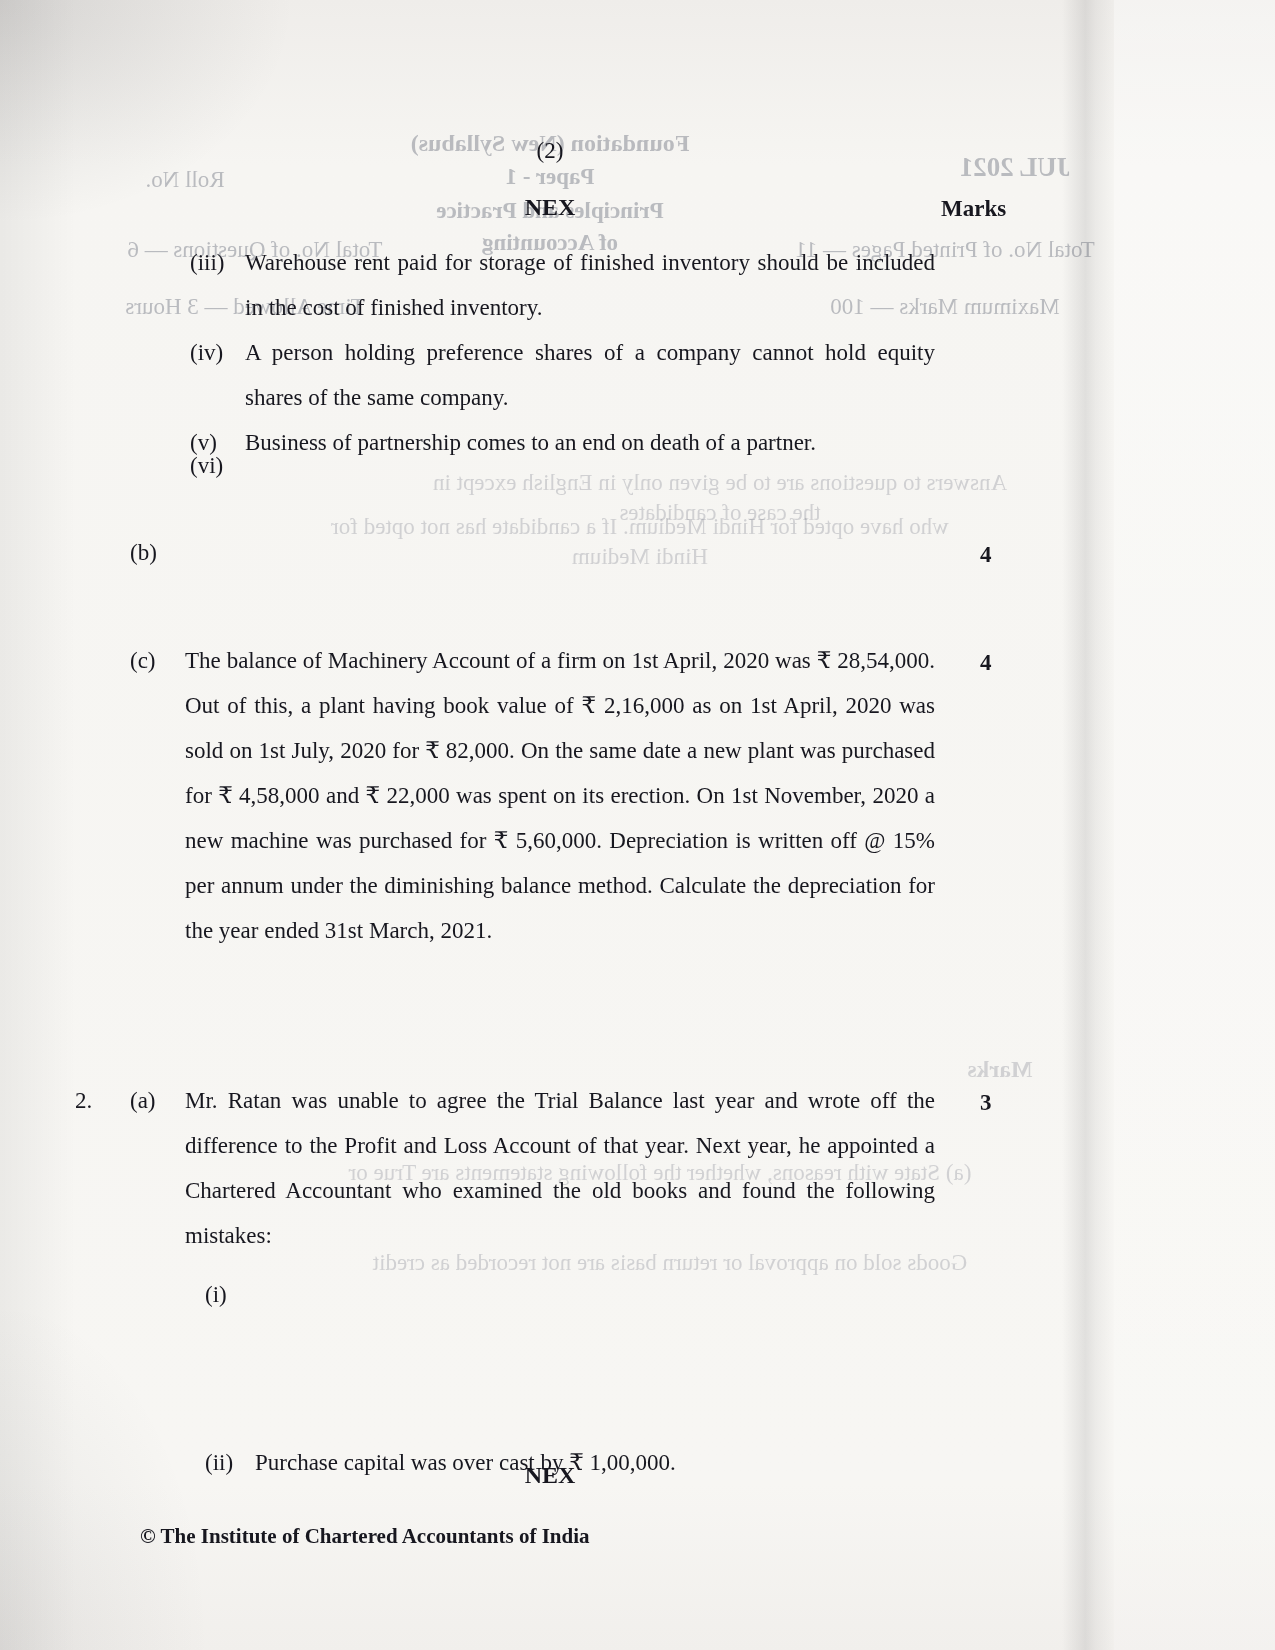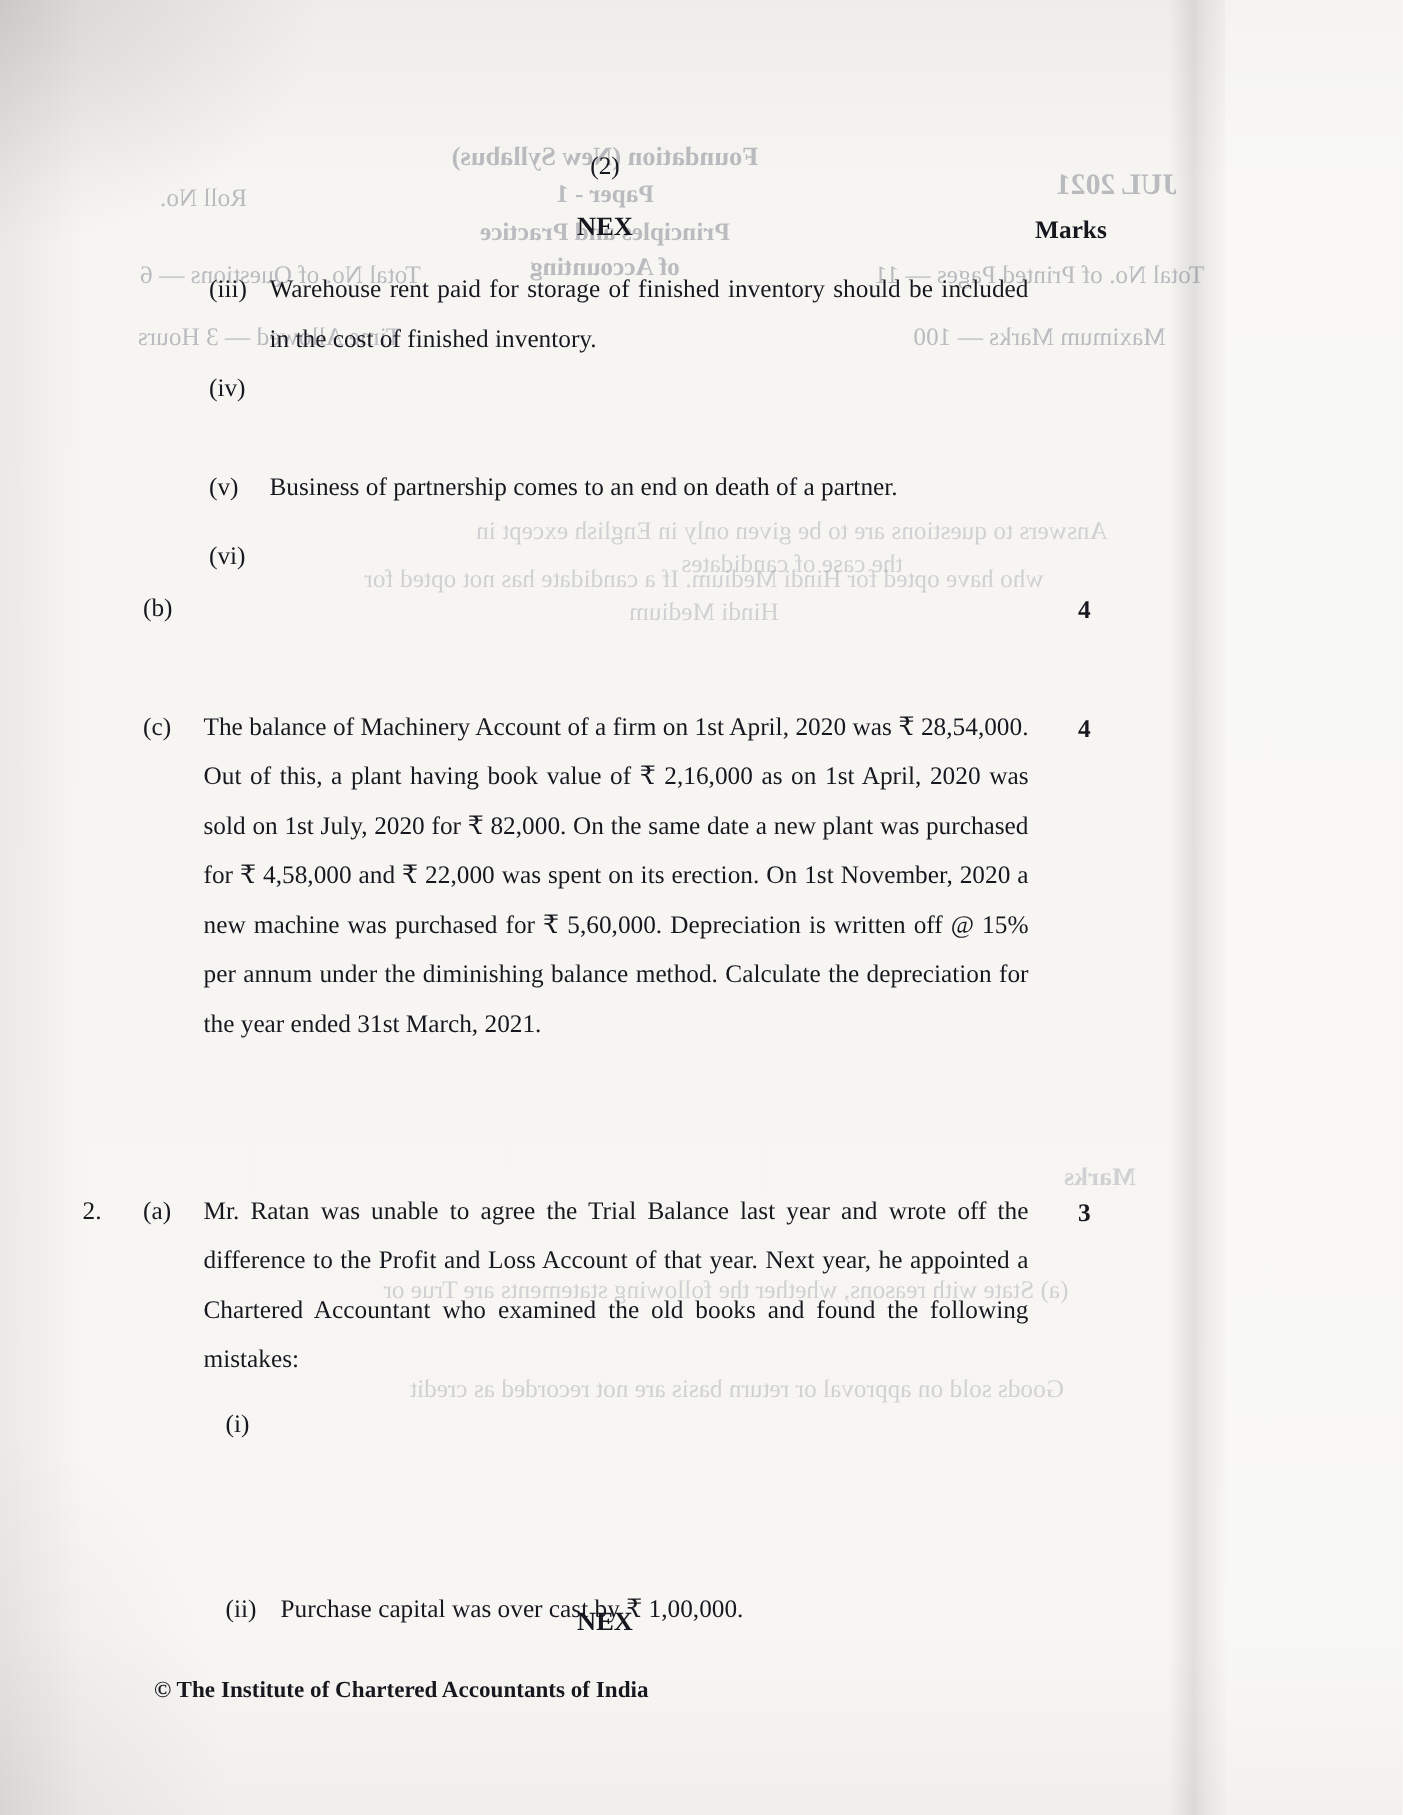--- a/index.html
+++ b/index.html
@@ -83,31 +83,32 @@
 <div class="block" style="top:240px">
   <div class="row indent-2">
     <span class="num">(iii)</span>
     <div class="txt">Warehouse rent paid for storage of finished inventory should be included in the cost of finished inventory.</div>
   </div>
 </div>
 
 <div class="block" style="top:330px">
   <div class="row indent-2">
     <span class="num">(iv)</span>
+    <div class="txt">A person holding preference shares of a company cannot hold equity shares of the same company.</div>
   </div>
 </div>
 
 <div class="block" style="top:420px">
   <div class="row indent-2">
     <span class="num">(v)</span>
     <div class="txt">Business of partnership comes to an end on death of a partner.</div>
   </div>
 </div>
 
-<div class="block" style="top:483px">
+<div class="block" style="top:443px">
   <div class="row indent-2">
     <span class="num">(vi)</span>
   </div>
 </div>
 
 <div class="block" style="top:530px">
   <div class="row indent-1">
     <span class="num">(b)</span>
     <span class="marks">4</span>
   </div>

